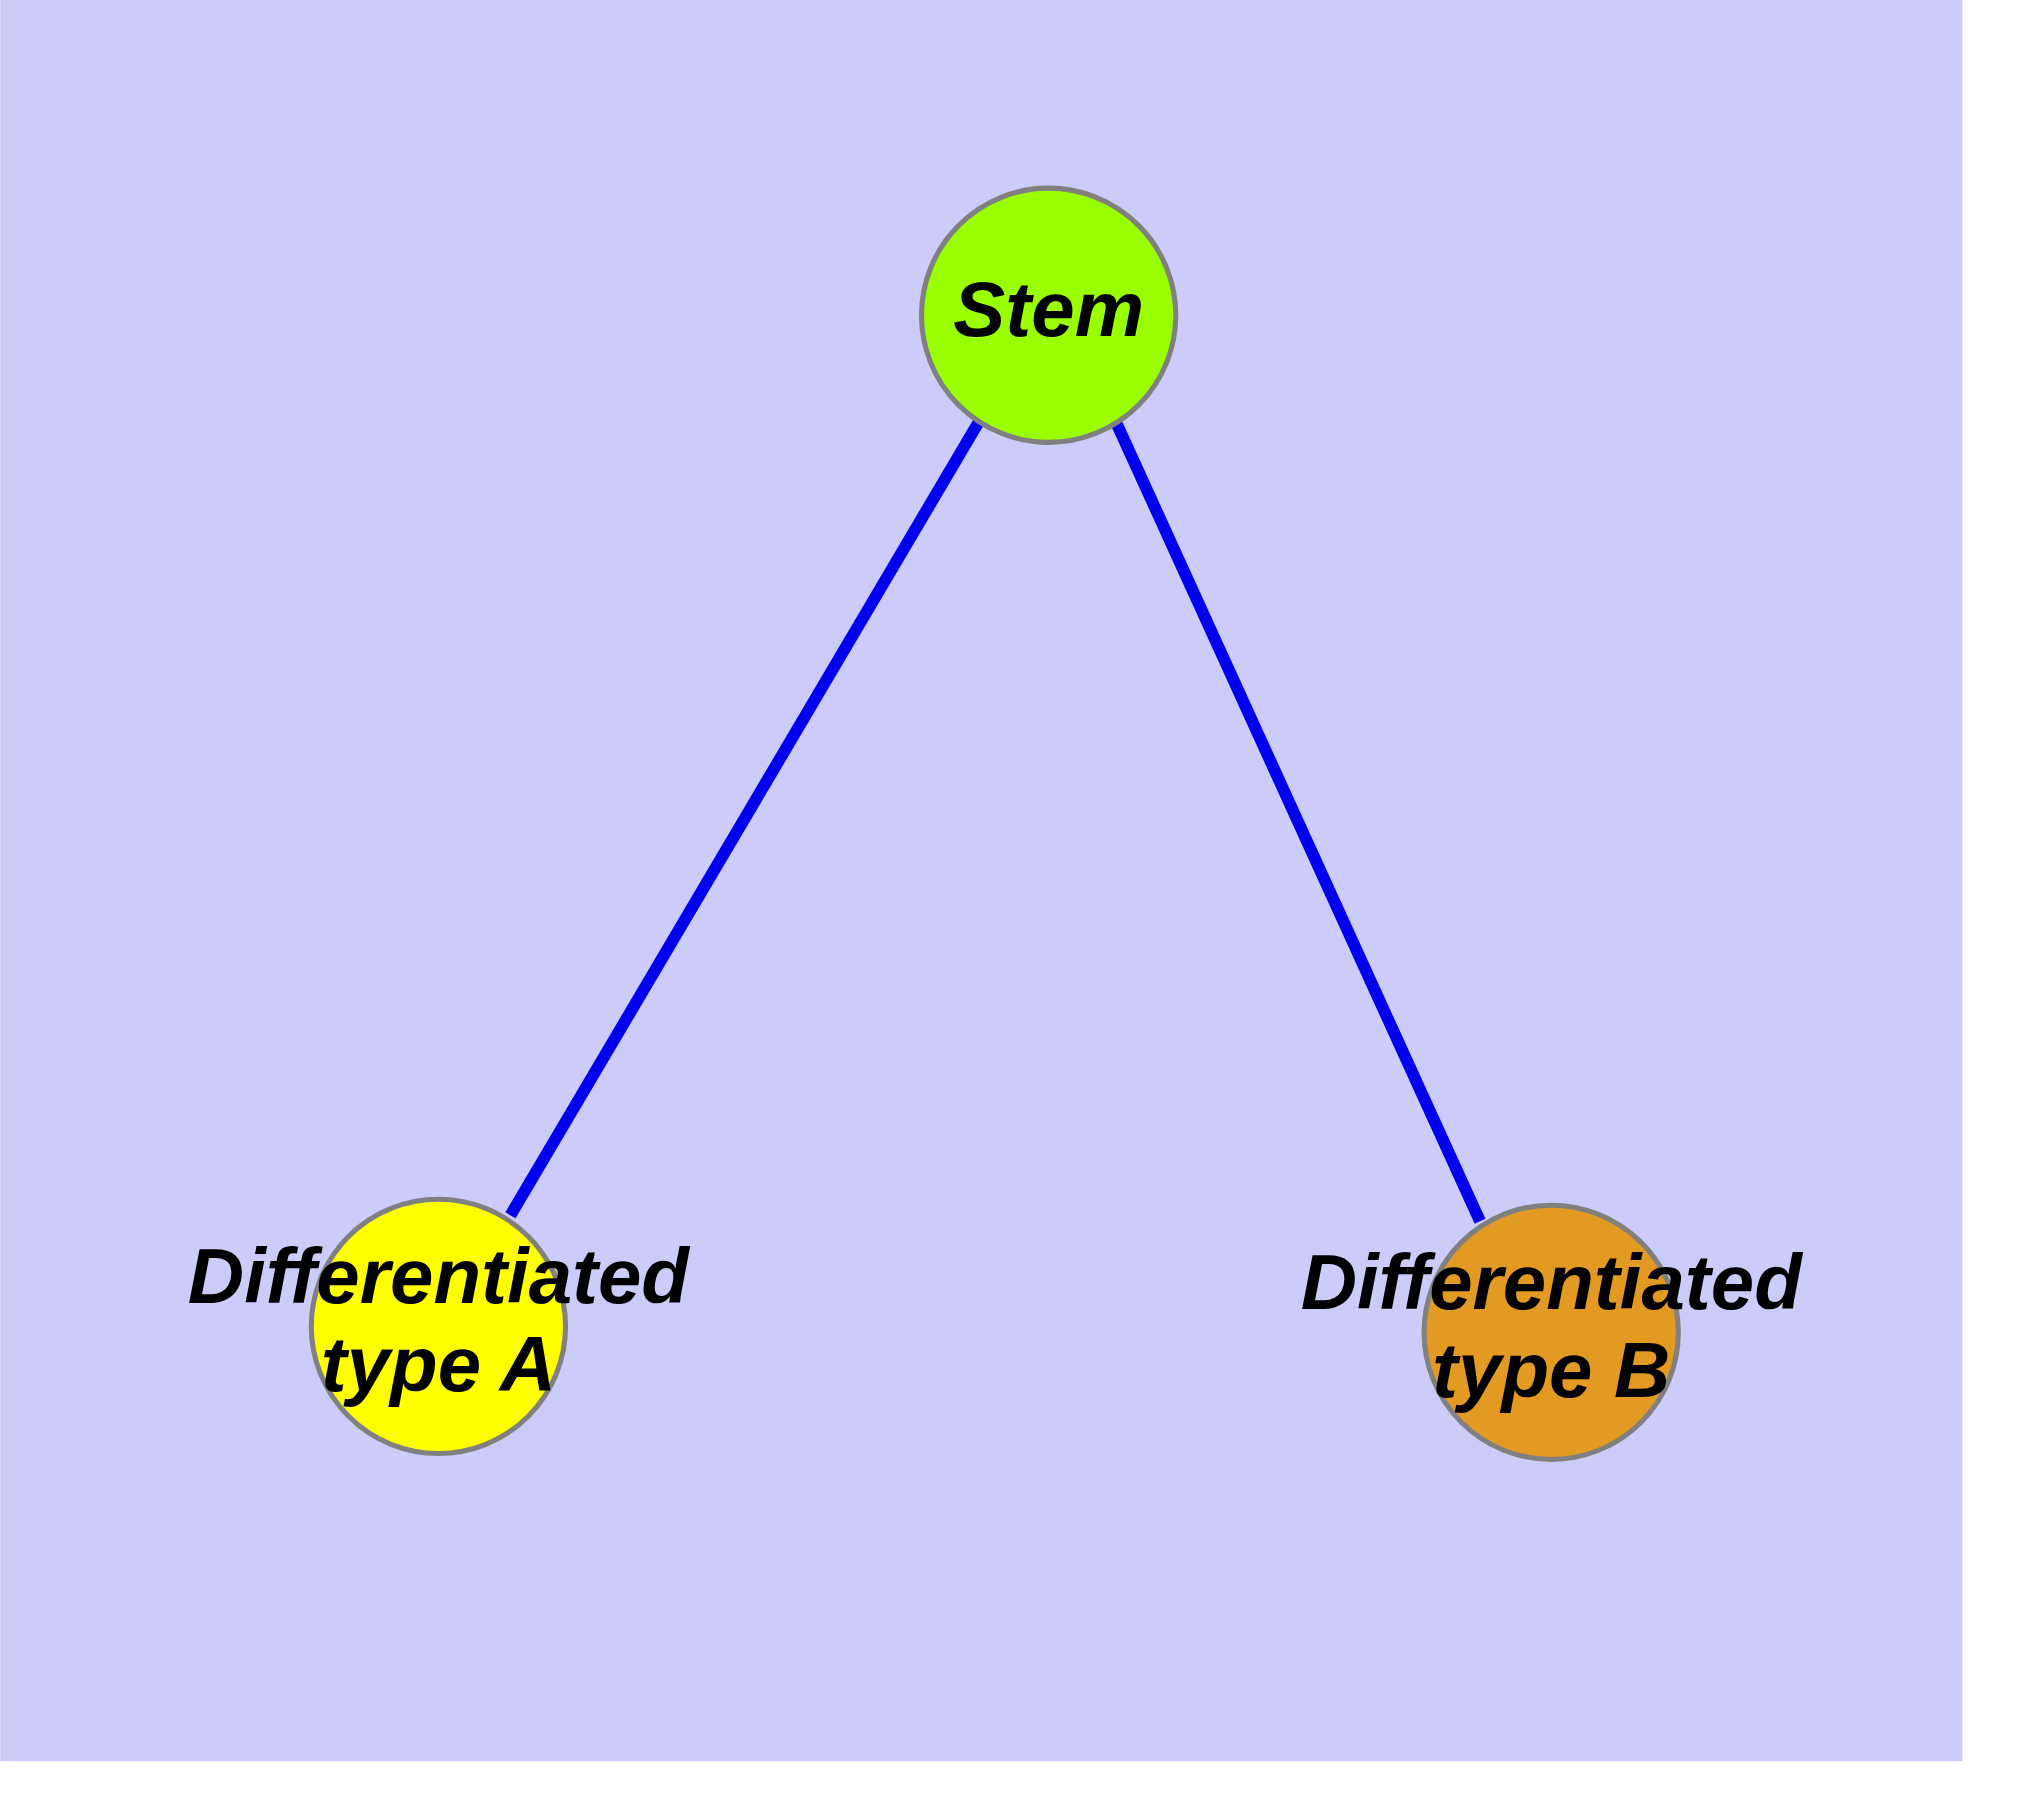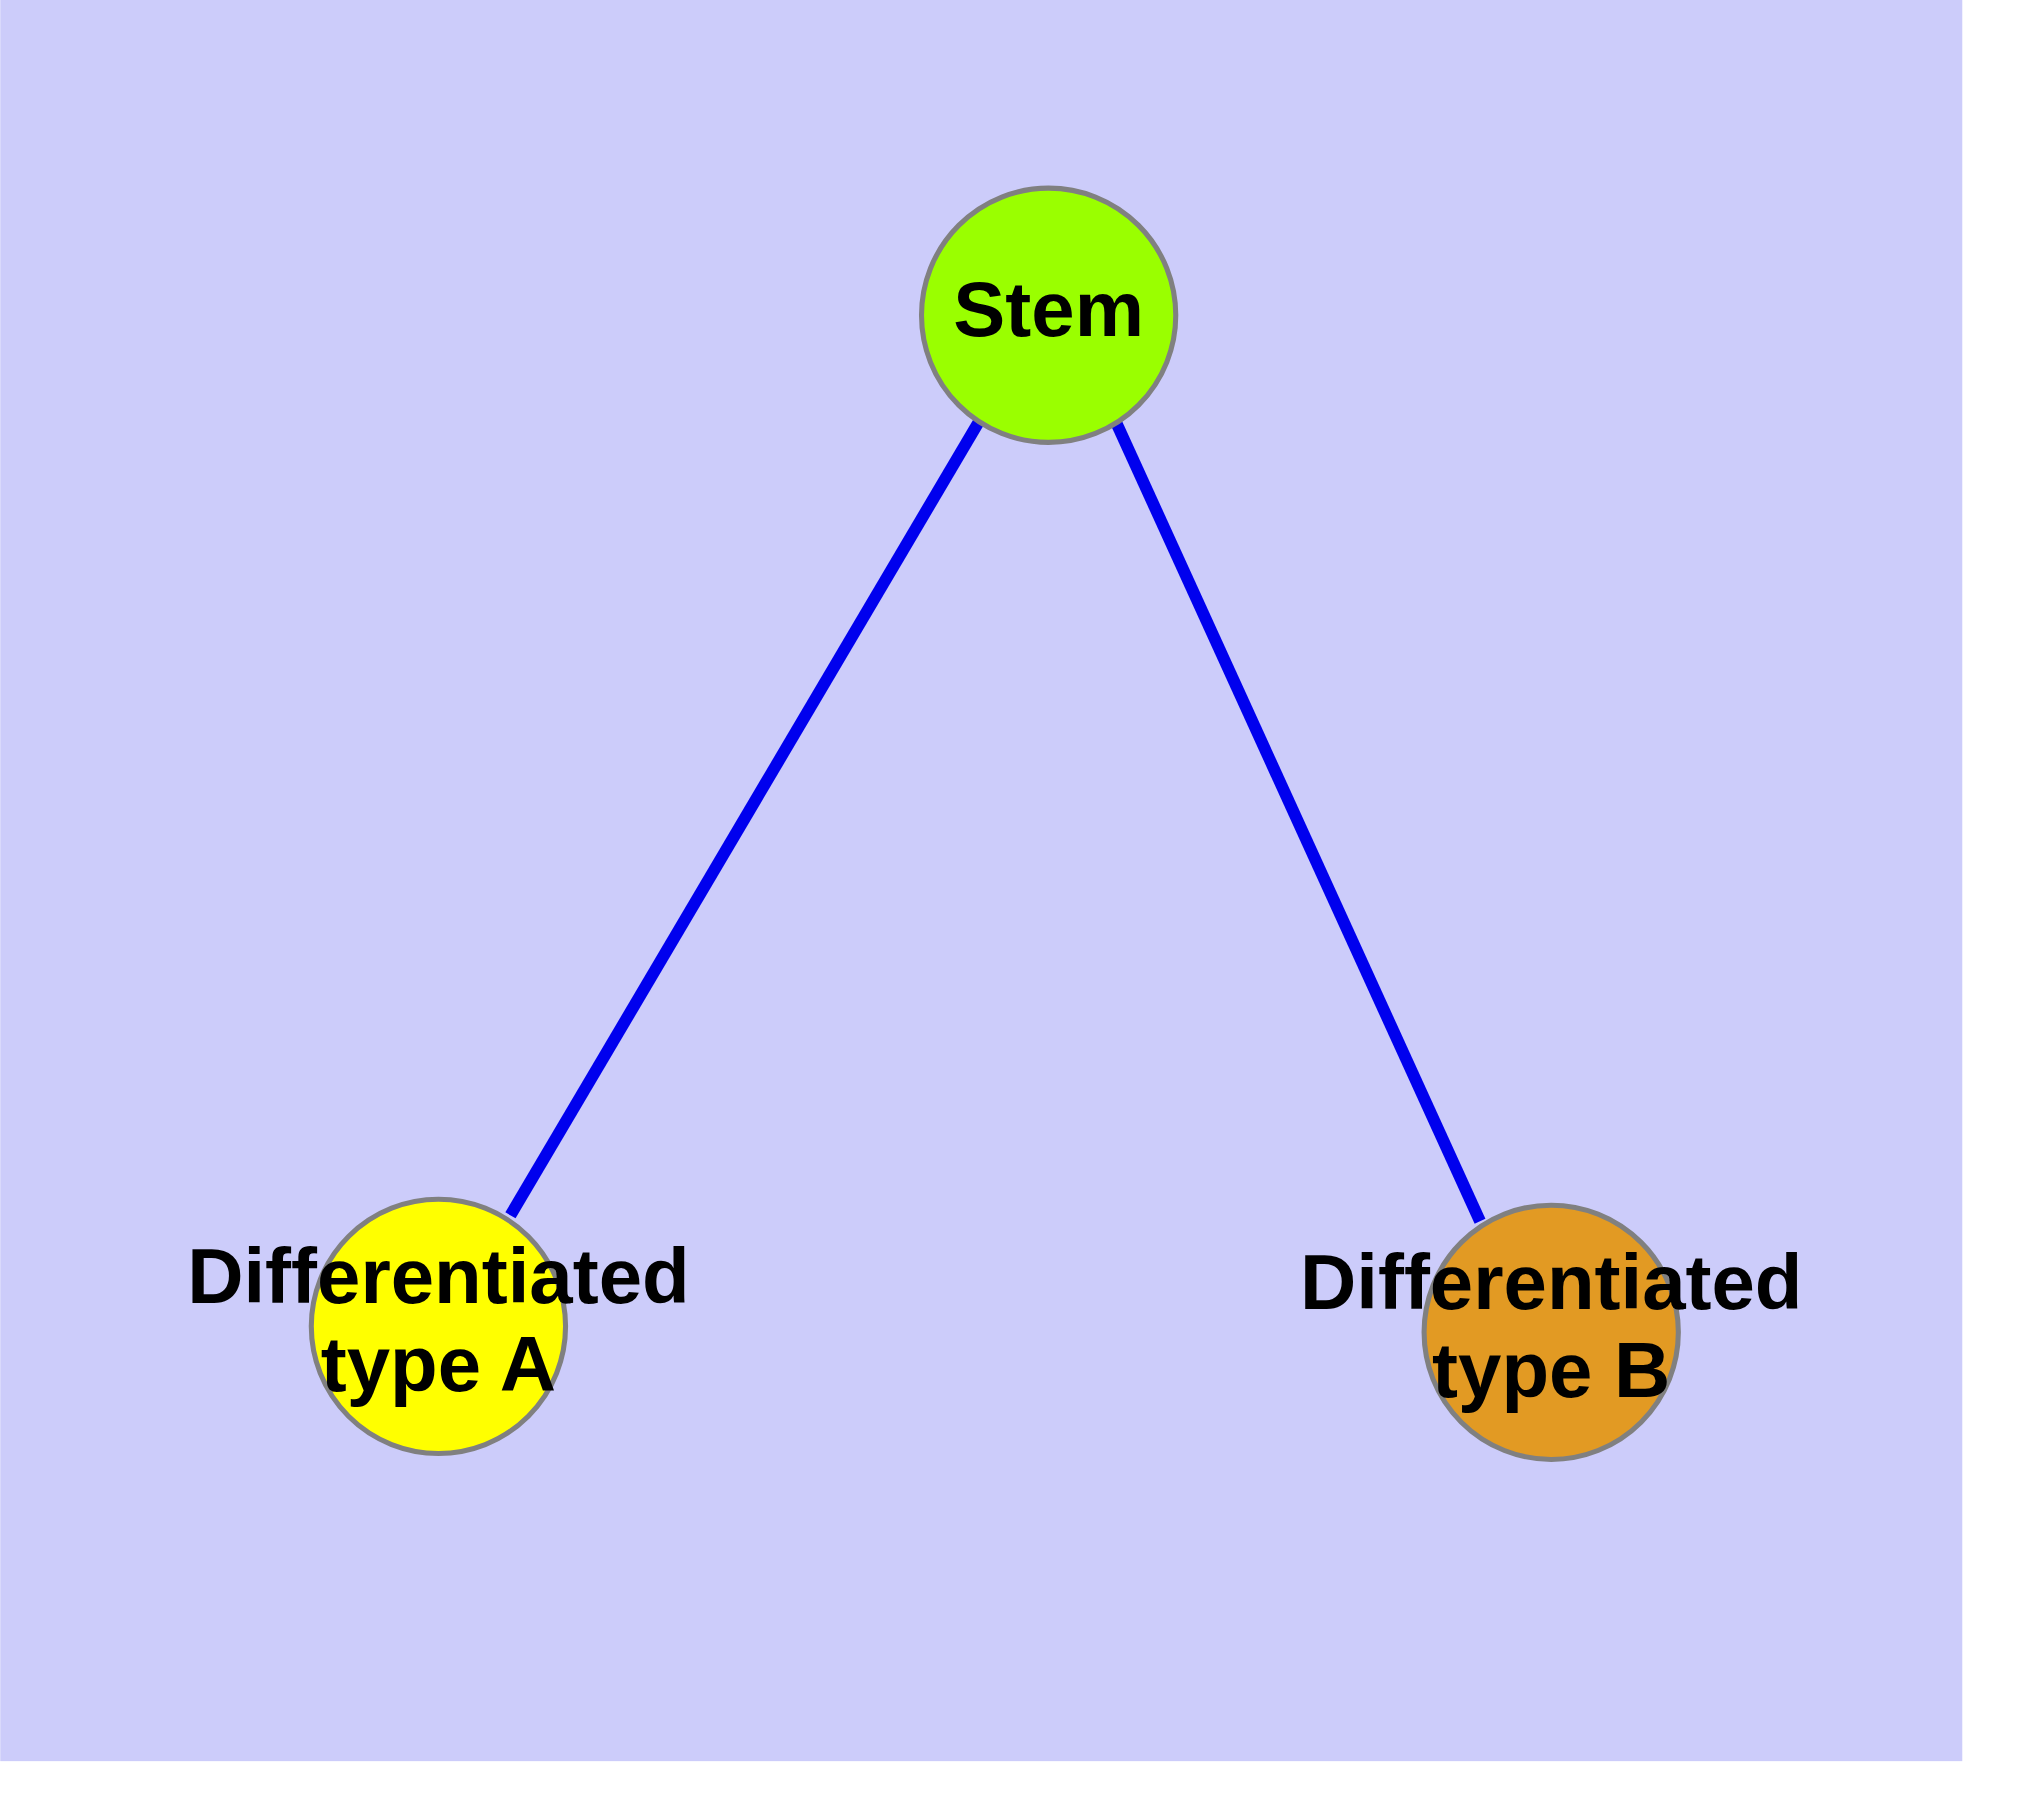--- a/index.html
+++ b/index.html
@@ -11,20 +11,21 @@
   body {
     width: 2021px;
     height: 1812px;
     overflow: hidden;
     font-family: "Liberation Sans", "DejaVu Sans", sans-serif;
   }
   #graph-canvas {
     position: relative;
     width: 1827px;
     height: 1812px;
+    font-style: italic;
   }
   #graph-svg {
     position: absolute;
     top: 0;
     left: 0;
     width: 2021px;
     height: 1812px;
     display: block;
   }
   .node-label {

